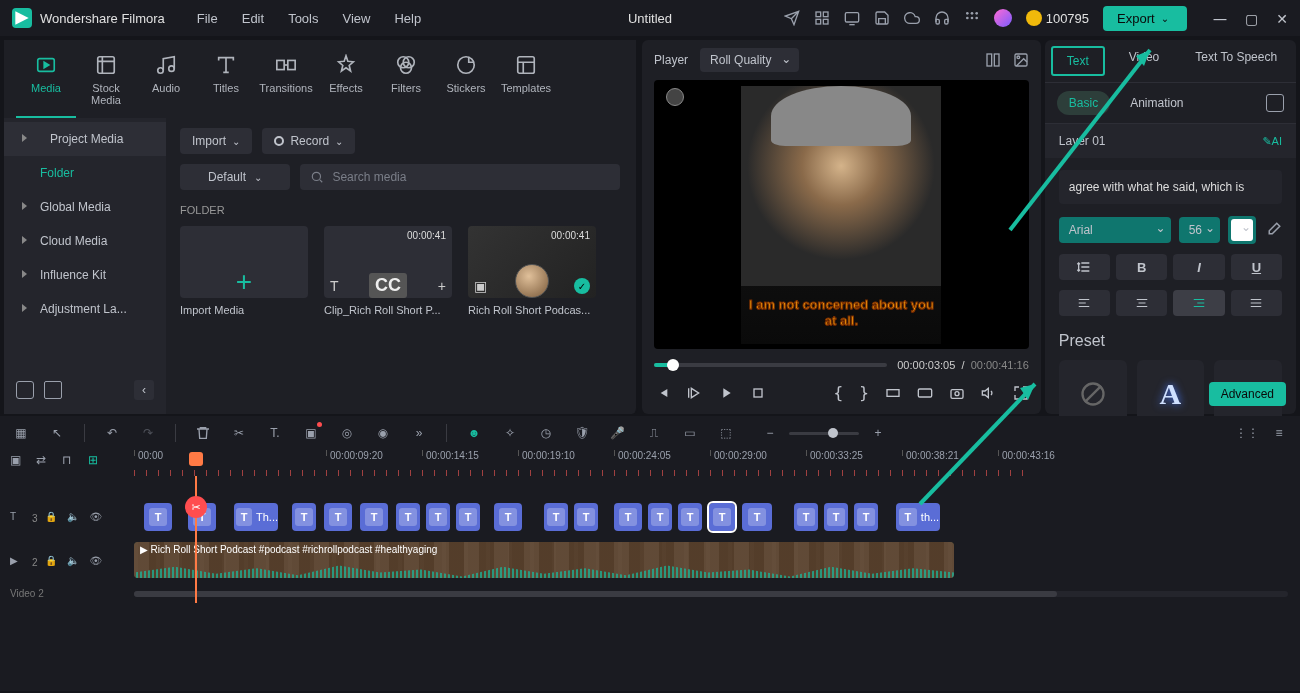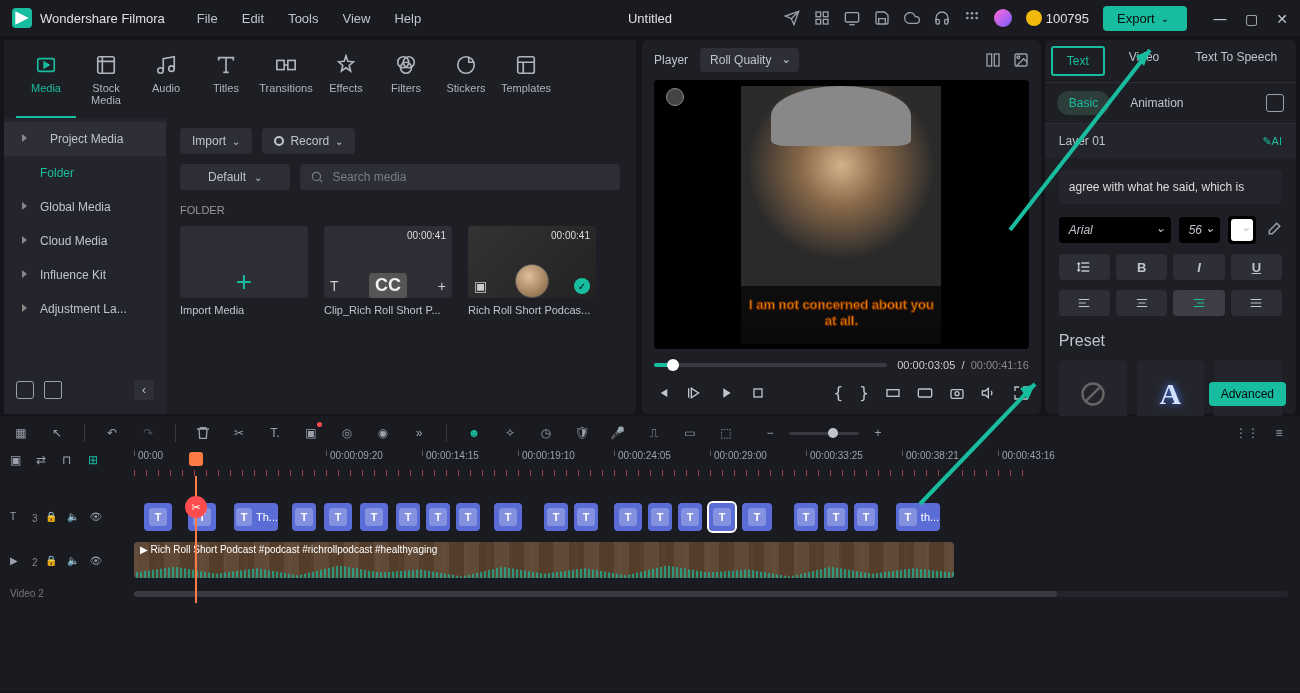--- a/index.html
+++ b/index.html
@@ -87,21 +87,21 @@
 .rtab { flex: 0 0 auto; padding: 10px 18px; font-size: 12px; cursor: pointer; color: #c0c4cc; }
 .rtab.active { color: #18bda0; border: 2px solid #18bda0; margin: 6px; padding: 6px 14px; border-radius: 3px; }
 .subtabs { display: flex; align-items: center; padding: 8px 12px; gap: 20px; border-bottom: 1px solid #2d2e36; }
 .subtab { font-size: 12px; cursor: pointer; }
 .subtab.active { background: #2d3e3a; color: #18bda0; padding: 5px 12px; border-radius: 12px; }
 .save-ico { margin-left: auto; width: 18px; height: 18px; border: 1.5px solid #9aa0ac; border-radius: 3px; }
 .layer-head { display: flex; align-items: center; padding: 10px 14px; font-size: 12px; background: #24252c; }
 .layer-head .ai { margin-left: auto; color: #18bda0; font-size: 11px; }
 .text-edit { margin: 12px 14px; height: 58px; background: #24252c; border-radius: 4px; padding: 10px; font-size: 12px; color: #ddd; }
 .font-row { display: flex; padding: 0 14px; gap: 8px; align-items: center; }
-.font-sel { background: #000000; padding: 6px 18px 6px 10px; border-radius: 4px; font-size: 12px; position: relative; font-style: italic; }
+.font-sel { background: #0f766e; padding: 6px 18px 6px 10px; border-radius: 4px; font-size: 12px; position: relative; }
 .font-sel::after { content: "⌄"; position: absolute; right: 5px; top: 4px; }
 .color-sw { width: 22px; height: 22px; background: #fff; border-radius: 3px; }
 .eyedrop { width: 18px; height: 18px; }
 .fmt-row { display: flex; padding: 10px 14px; gap: 6px; }
 .fmt-row.two { padding-top: 0; }
 .fmt-btn { flex: 1; height: 26px; background: #2d2e36; border-radius: 4px; display: flex; align-items: center; justify-content: center; font-size: 13px; font-weight: 600; color: #c0c4cc; cursor: pointer; }
 .fmt-btn.on { background: #3d3e46; }
 .sect-label { padding: 6px 14px 10px 14px; font-size: 16px; }
 .preset-grid { display: grid; grid-template-columns: repeat(3, 1fr); gap: 10px; padding: 0 14px 10px 14px; }
 .preset { aspect-ratio: 1; background: #24252c; border-radius: 6px; display: flex; align-items: center; justify-content: center; font-size: 30px; font-weight: 900; font-family: Georgia,serif; }

